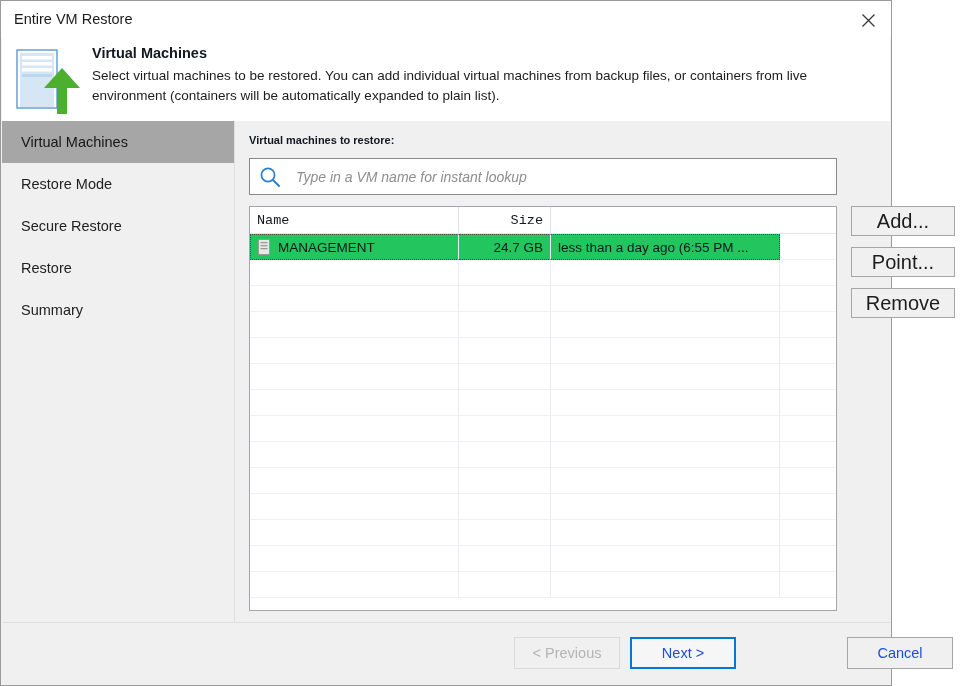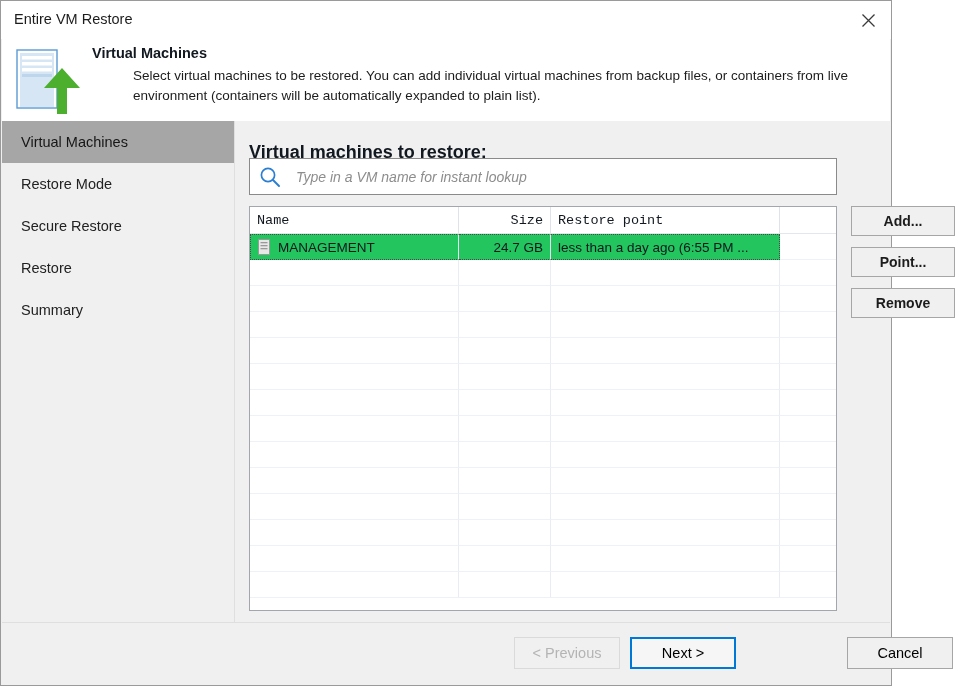--- a/index.html
+++ b/index.html
@@ -40,21 +40,21 @@
   }
   #header-icon {
     position: absolute; left: 9px; top: 9px; width: 72px; height: 66px;
   }
   #header-title {
     position: absolute; left: 90px; top: 6px;
     font-size: 14.5px; font-weight: bold; color: #11181f;
   }
   #header-desc {
     position: absolute; left: 90px; top: 27px; right: 16px;
-    font-size: 13.5px; color: #1c1c1c; line-height: 20px; margin-left: 41px;
+    font-size: 13.5px; color: #1c1c1c; line-height: 20px;
   }
 
   
   #sidebar {
     position: absolute; left: 1px; top: 120px; width: 233px; bottom: 63px;
     background: #f0f0f0;
     border-right: 1px solid #dfdfdf;
   }
   .nav-item {
     height: 42px; display: flex; align-items: center;
@@ -63,22 +63,22 @@
     cursor: pointer;
   }
   .nav-item.active { background: #a6a6a6; color: #161616; }
 
   
   #content {
     position: absolute; left: 234px; top: 120px; right: 1px; bottom: 63px;
     background: #f0f0f0;
   }
   #list-label {
-    position: absolute; left: 14px; top: 21px;
-    font-size: 18px; font-weight: bold; color: #11181f;
+    position: absolute; left: 14px; top: 13px;
+    font-size: 11px; font-weight: bold; color: #11181f;
   }
 
   
   #search-box {
     position: absolute; left: 14px; top: 37px; width: 588px; height: 37px;
     background: #ffffff; border: 1px solid #8a8a8a;
     display: flex; align-items: center;
   }
   #search-icon { margin-left: 8px; width: 24px; height: 24px; flex: none; }
   #search-input {
@@ -134,33 +134,33 @@
   .row.selected .cell.col-rp   { border-right: 1px dotted #4a4a4a; }
   .row.selected .cell.col-pad  { background: #ffffff; border-top: none; border-bottom: 1px solid #eef1f5; }
   .vm-icon { width: 12px; height: 16px; flex: none; margin-right: 8px; }
 
   
   #side-buttons { position: absolute; left: 616px; top: 85px; width: 104px; }
   .side-btn {
     display: block; width: 104px; height: 30px; margin-bottom: 11px;
     background: #f0f0f0; border: 1px solid #a6a6a6;
     font-family: "Liberation Sans", sans-serif;
-    font-size: 14px; color: #1c1c1c; cursor: pointer; font-weight: bold;
+    font-size: 20px; color: #1c1c1c; cursor: pointer;
   }
 
   
   #footer {
     position: absolute; left: 1px; right: 1px; bottom: 1px; height: 62px;
     background: #f0f0f0; border-top: 1px solid #dfdfdf; padding-left: 20px;
   }
   .foot-btn {
     position: absolute; top: 14px; width: 106px; height: 32px;
     background: #f0f0f0; border: 1px solid #a6a6a6;
     font-family: "Liberation Sans", sans-serif;
-    font-size: 14.5px; color: #000000; cursor: pointer;
+    font-size: 14.5px; color: #1d4ed8; cursor: pointer;
   }
   .foot-btn.disabled { color: #b4b4b4; border-color: #dadada; background: #f0f0f0; cursor: default; }
   .foot-btn.focused { border: 2px solid #0078d7; background: #f6f6f6; }
   #btn-previous { left: 512px; }
   #btn-next     { left: 628px; }
   #btn-finish   { left: 736px; }
   #btn-cancel   { left: 845px; }
 </style>
 </head>
 <body>
@@ -221,21 +221,20 @@
           <path d="M15 15 L21 21" stroke="#2a7fd4" stroke-width="2" stroke-linecap="round"></path>
         </svg>
       </span>
       <input id="search-input" type="text" placeholder="Type in a VM name for instant lookup" style="">
     </div>
 
     <div id="table-wrap">
       <div id="thead">
         <div class="th col-name">Name</div>
         <div class="th col-size">Size</div>
-        <div class="th col-rp">Restore point</div>
         <div class="th col-pad"></div>
       </div>
       <div id="tbody">
         <div class="row selected">
           <div class="cell col-name">
             <span class="vm-icon">
               <svg width="12" height="16" viewBox="0 0 12 16">
                 <rect x="0.5" y="0.5" width="11" height="15" fill="#e8e8e8" stroke="#9a9a9a" stroke-width="1"></rect>
                 <rect x="2.5" y="3" width="7" height="1.3" fill="#9a9a9a"></rect>
                 <rect x="2.5" y="6" width="7" height="1.3" fill="#9a9a9a"></rect>

